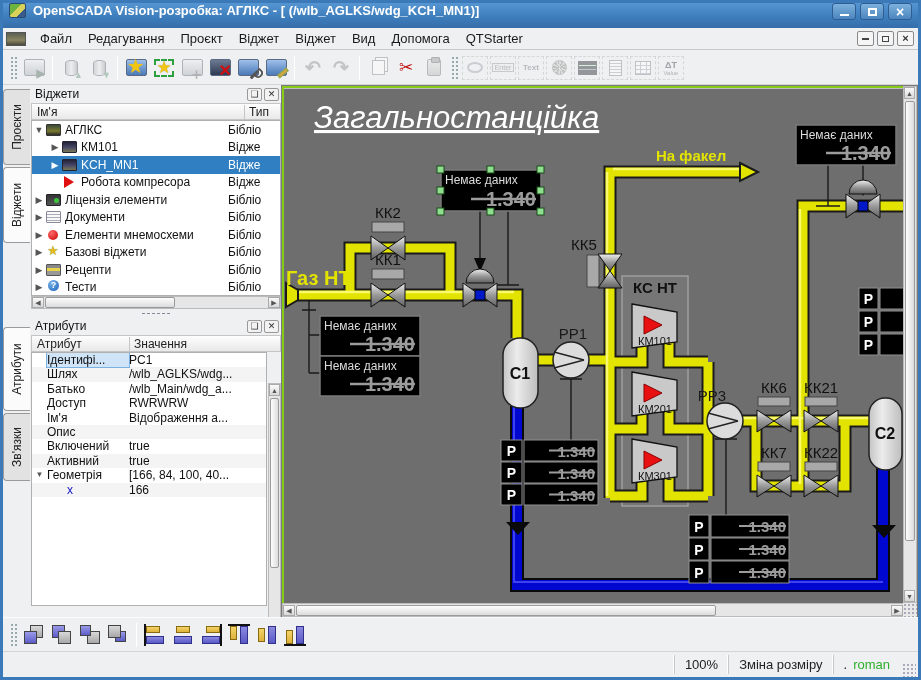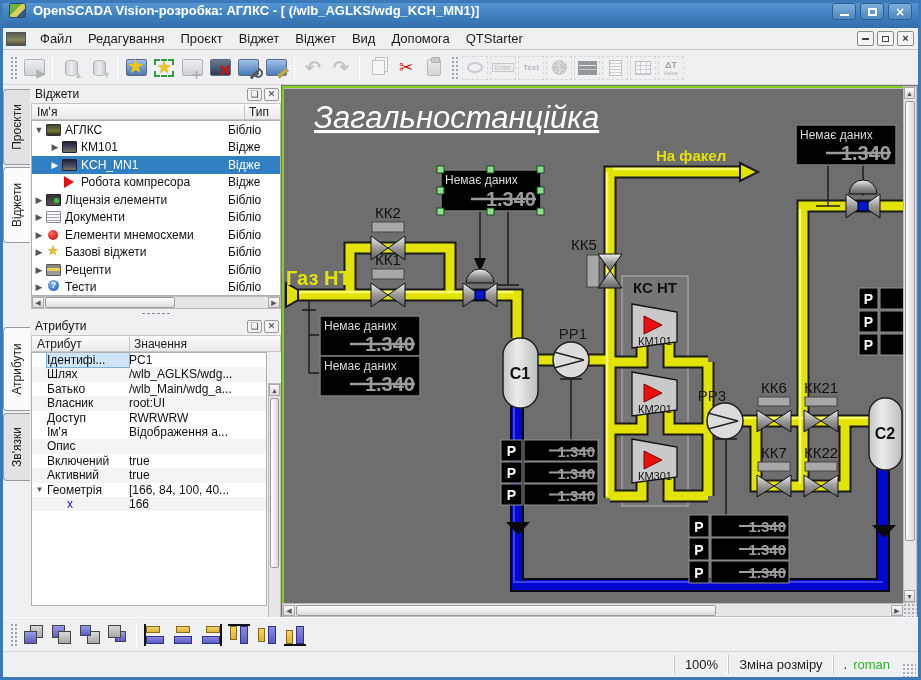--- a/index.html
+++ b/index.html
@@ -424,25 +424,20 @@
           <div class="arow alt">
             <span class="atwisty"></span>
             <span class="alabel">Шлях</span>
             <span class="avalue">/wlb_AGLKS/wdg...</span>
           </div>
           <div class="arow">
             <span class="atwisty"></span>
             <span class="alabel">Батько</span>
             <span class="avalue">/wlb_Main/wdg_a...</span>
           </div>
-          <div class="arow alt">
-            <span class="atwisty"></span>
-            <span class="alabel">Власник</span>
-            <span class="avalue">root:UI</span>
-          </div>
           <div class="arow">
             <span class="atwisty"></span>
             <span class="alabel">Доступ</span>
             <span class="avalue">RWRWRW</span>
           </div>
           <div class="arow">
             <span class="atwisty"></span>
             <span class="alabel">Ім'я</span>
             <span class="avalue">Відображення а...</span>
           </div>

